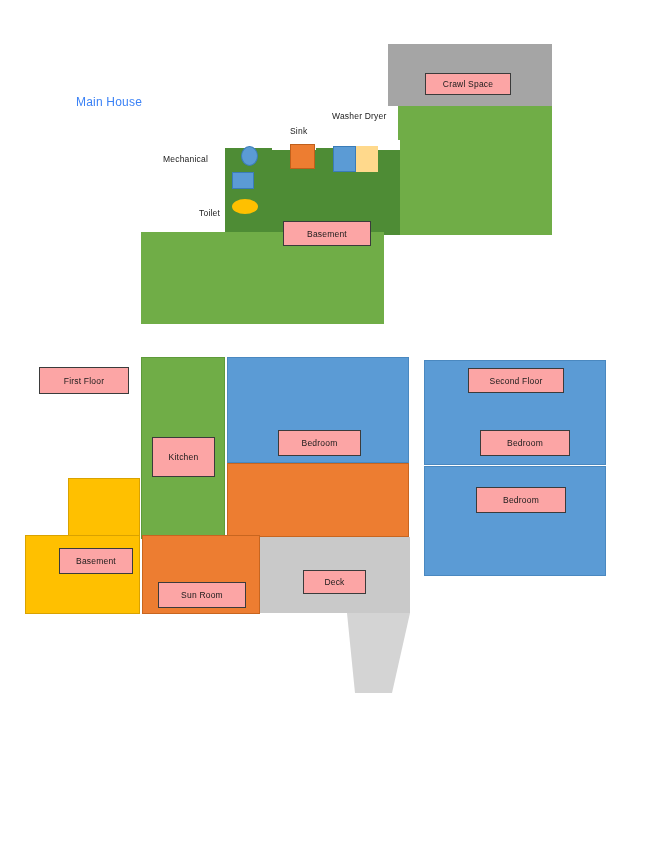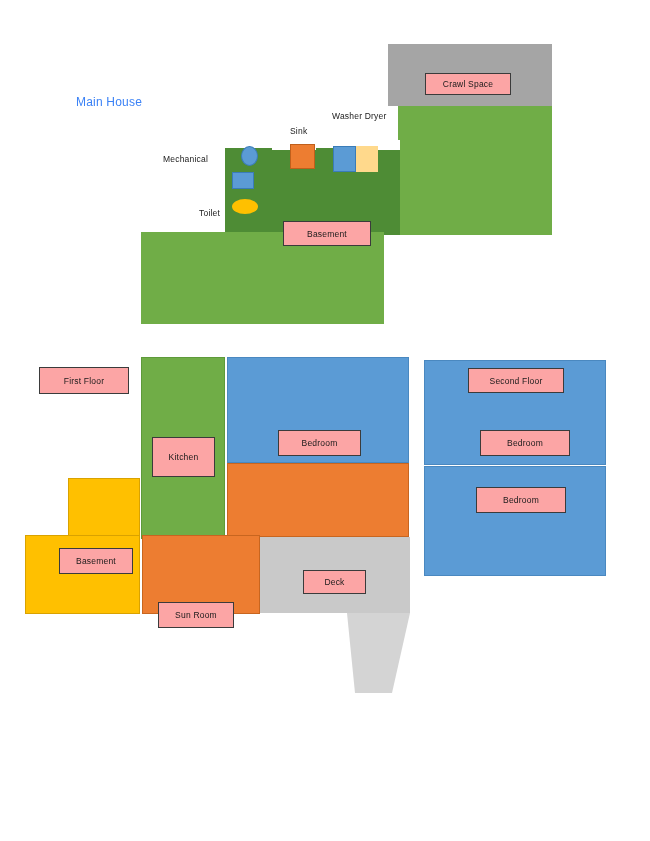--- a/index.html
+++ b/index.html
@@ -124,21 +124,21 @@
 
   <div class="callout" style="left:39px; top:359px; width:90px; height:27px;margin-top:8px;">First Floor</div>
 
   <div class="callout" style="left:152px; top:437px; width:63px; height:40px;">Kitchen</div>
 
   <div class="callout" style="left:278px; top:430px; width:83px; height:26px;">Bedroom</div>
 
 
   <div class="callout" style="left:59px; top:548px; width:74px; height:26px;">Basement</div>
 
-  <div class="callout" style="left:158px; top:582px; width:76px; height:26px;margin-top:20px;">Sun Room</div>
+  <div class="callout" style="left:158px; top:582px; width:88px; height:26px;">Sun Room</div>
 
   <div class="callout" style="left:303px; top:570px; width:63px; height:24px;text-align:center;">Deck</div>
 
   <div class="shape" style="left:424px; top:360px; width:182px; height:105px; background:#5B9BD5; border:1px solid #4A88C0;"></div>
 
   <div class="shape" style="left:424px; top:466px; width:182px; height:110px; background:#5B9BD5; border:1px solid #4A88C0;"></div>
 
   <div class="callout" style="left:468px; top:368px; width:96px; height:25px;">Second Floor</div>
 
   <div class="callout" style="left:480px; top:430px; width:90px; height:26px;">Bedroom</div>

